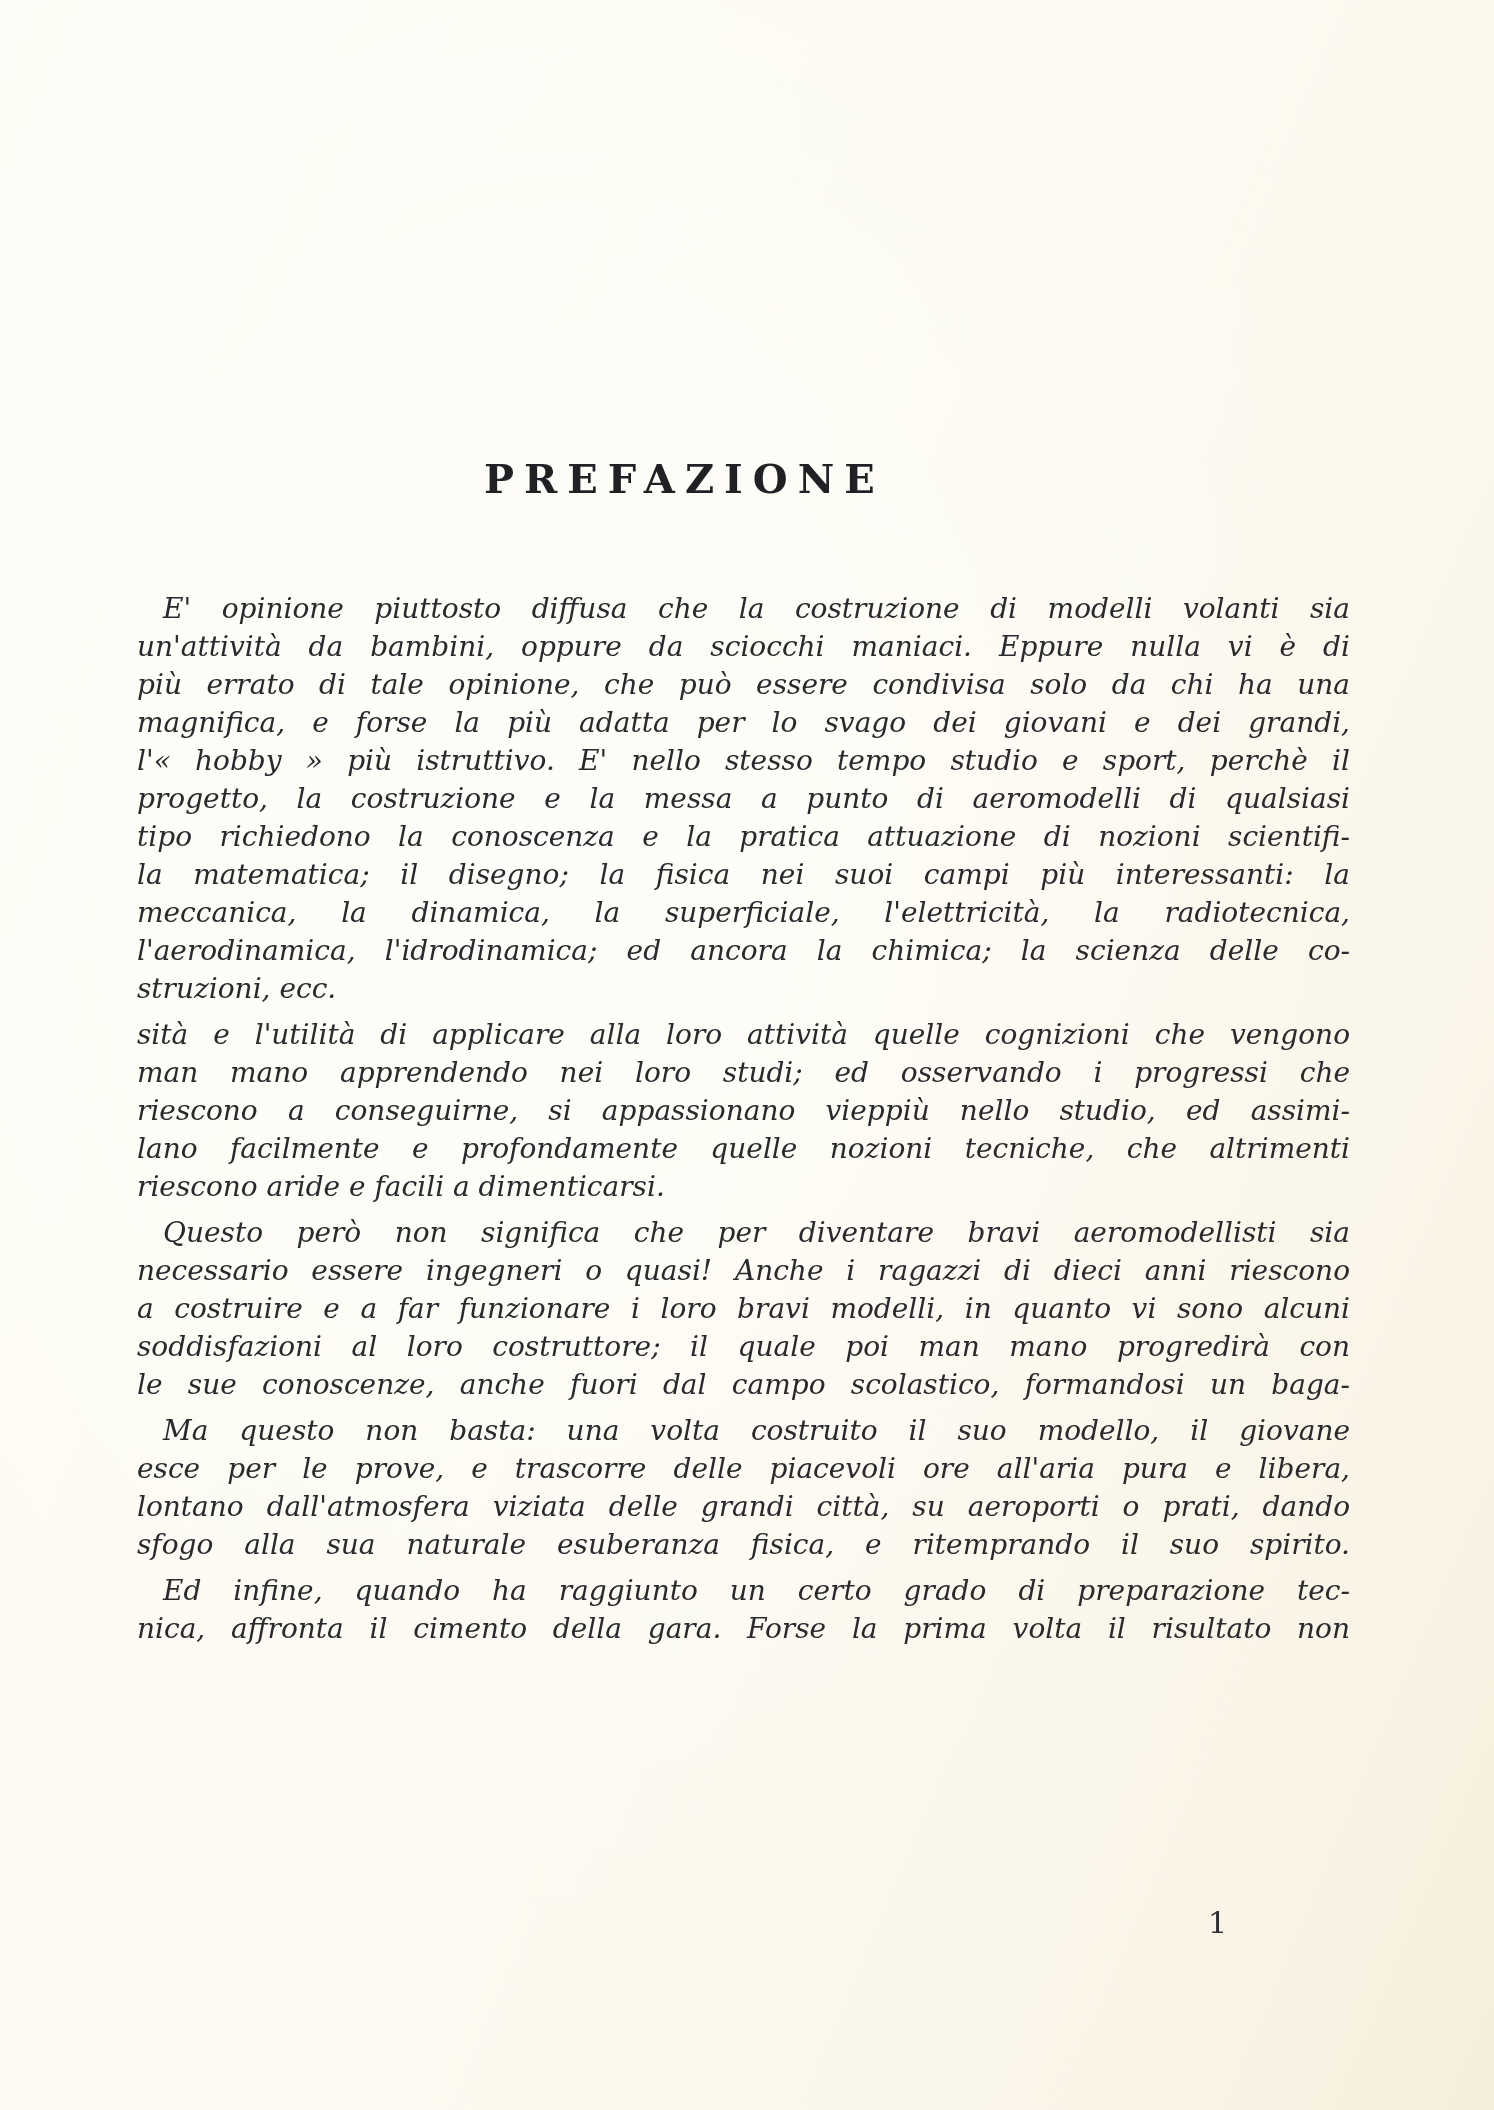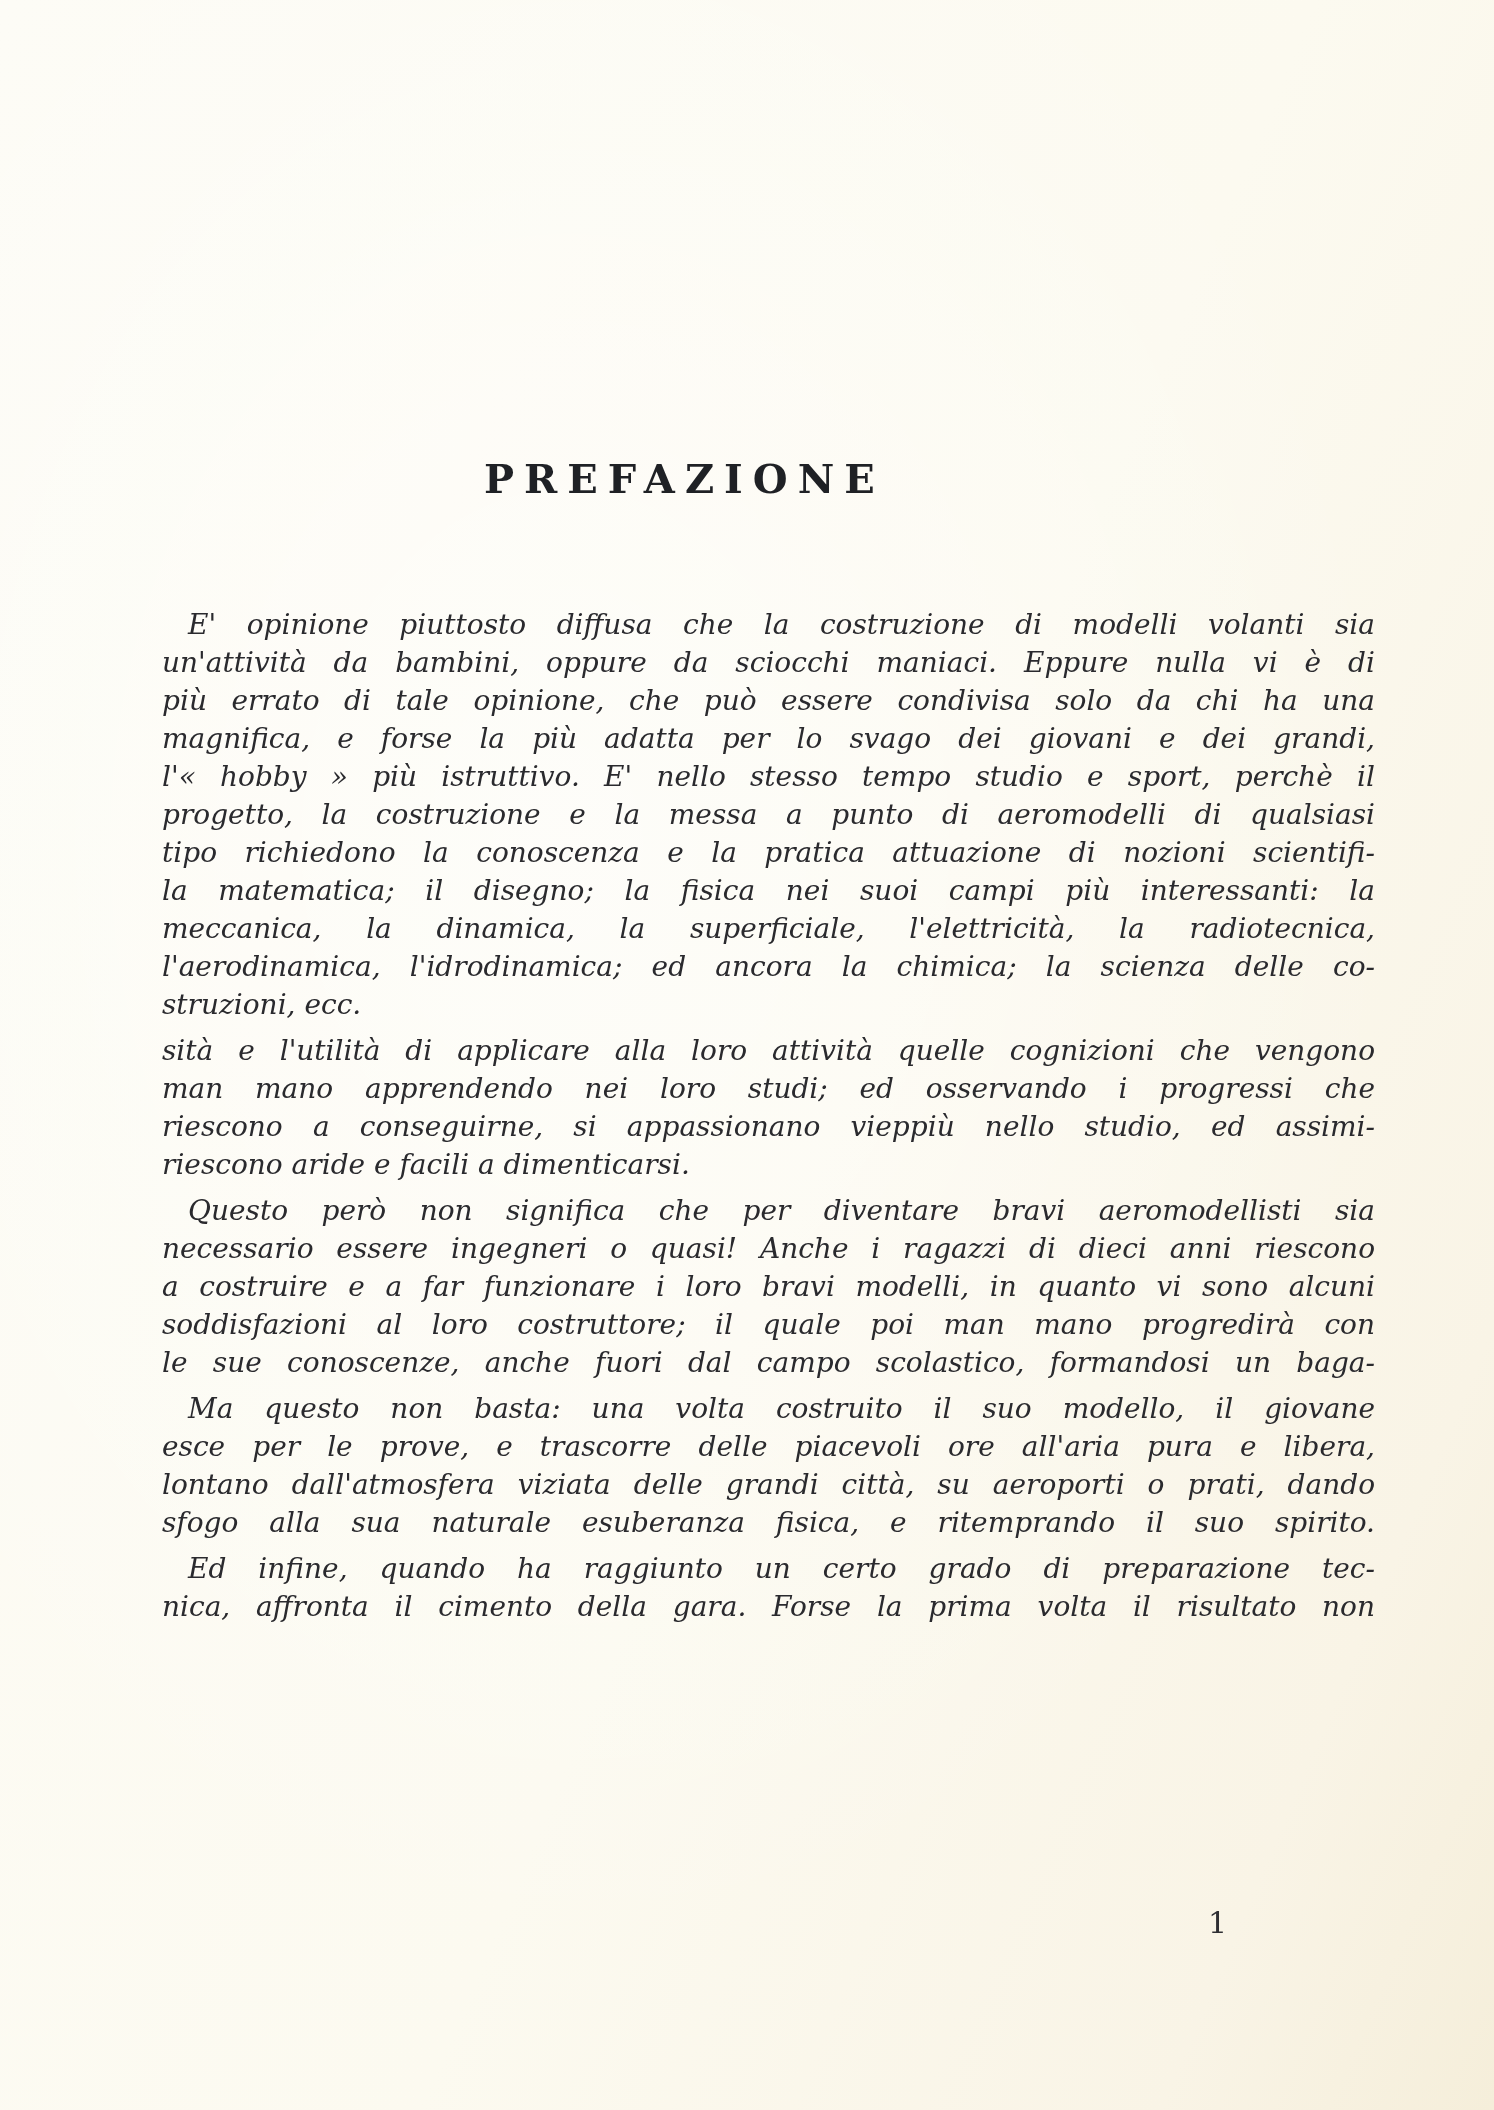--- a/index.html
+++ b/index.html
@@ -23,24 +23,23 @@
     position:absolute;
     left:484px;top:457px;
     font-size:40px;line-height:44px;
     font-weight:bold;
     letter-spacing:10px;
     color:var(--title-ink);
     white-space:nowrap;
   }
   #page-body{
     position:absolute;
-    left:137px;top:606px;
+    left:137px;top:590px;
     width:1213px;
     color:var(--ink);
-    margin-left:25px;
   }
   .para{margin:0 0 8px 0;}
   .line{
     height:38px;
     line-height:38px;
     font-style:italic;
     font-size:28px;
     overflow:hidden;
   }
   .line.just{
@@ -71,20 +70,21 @@
         <div class="line just">tipo richiedono la conoscenza e la pratica attuazione di nozioni scientifi-</div>
         <div class="line just">la matematica; il disegno; la fisica nei suoi campi più interessanti: la</div>
         <div class="line just">meccanica, la dinamica, la superficiale, l'elettricità, la radiotecnica,</div>
         <div class="line just">l'aerodinamica, l'idrodinamica; ed ancora la chimica; la scienza delle co-</div>
         <div class="line">struzioni, ecc.</div>
       </div>
       <div class="para">
         <div class="line just">sità e l'utilità di applicare alla loro attività quelle cognizioni che vengono</div>
         <div class="line just">man mano apprendendo nei loro studi; ed osservando i progressi che</div>
         <div class="line just">riescono a conseguirne, si appassionano vieppiù nello studio, ed assimi-</div>
+        <div class="line just">lano facilmente e profondamente quelle nozioni tecniche, che altrimenti</div>
         <div class="line">riescono aride e facili a dimenticarsi.</div>
       </div>
       <div class="para">
         <div class="line just ind">Questo però non significa che per diventare bravi aeromodellisti sia</div>
         <div class="line just">necessario essere ingegneri o quasi! Anche i ragazzi di dieci anni riescono</div>
         <div class="line just">a costruire e a far funzionare i loro bravi modelli, in quanto vi sono alcuni</div>
         <div class="line just">soddisfazioni al loro costruttore; il quale poi man mano progredirà con</div>
         <div class="line just">le sue conoscenze, anche fuori dal campo scolastico, formandosi un baga-</div>
       </div>
       <div class="para">

